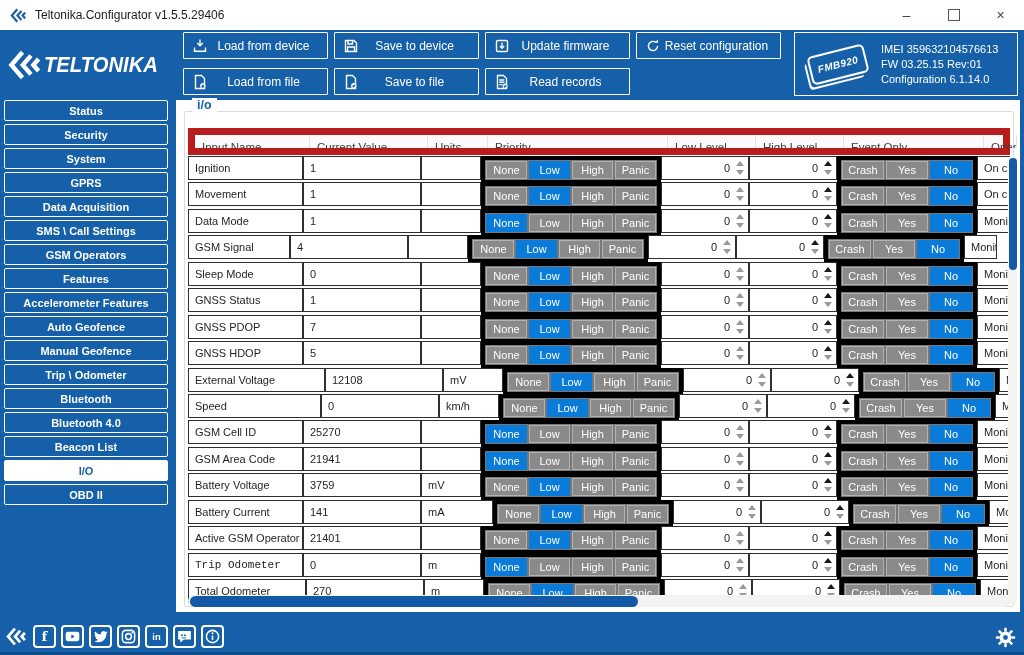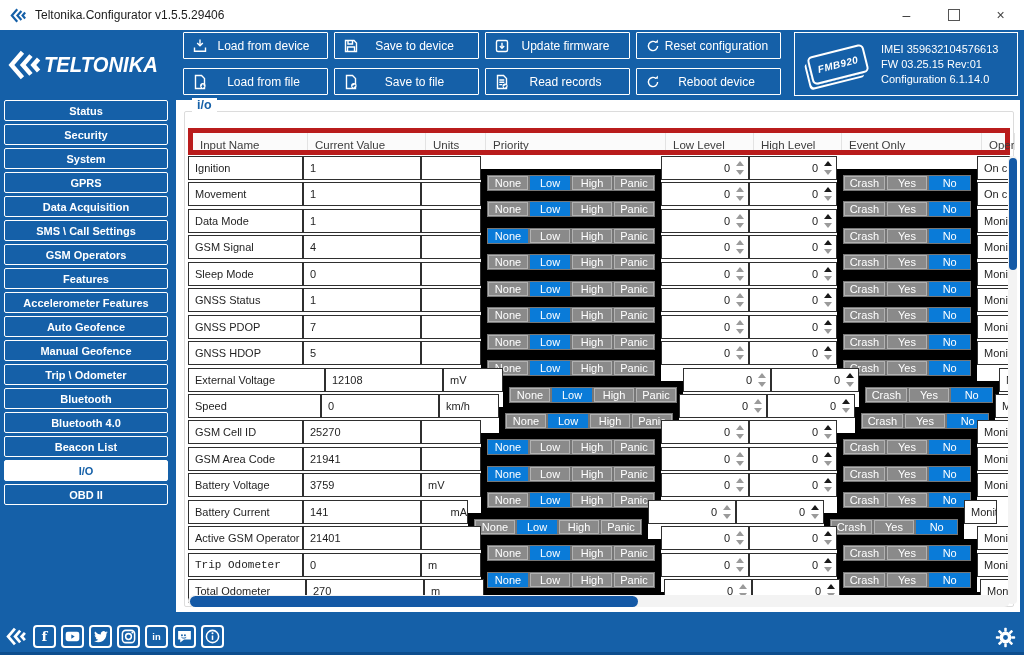--- a/index.html
+++ b/index.html
@@ -25,26 +25,26 @@
   #devchip{width:54px;height:25px;border:2px solid #fff;border-radius:5px;transform:rotate(-14deg);display:flex;align-items:center;justify-content:center;font-style:italic;font-weight:bold;font-size:10px;letter-spacing:.5px;box-shadow:-3px 3px 0 -1px #1560A8,-5px 5px 0 -1px #fff;}
   #devtext{font-size:11px;line-height:15px;white-space:nowrap;}
   
   #sidebar{position:absolute;left:4px;top:100px;width:164px;}
   .sbitem{height:21px;line-height:21px;border:1px solid #fff;border-radius:2px;color:#fff;font-weight:bold;font-size:11px;text-align:center;margin-bottom:3px;cursor:pointer;box-sizing:border-box;white-space:nowrap;overflow:hidden;}
   .sbitem.active{background:#fff;color:#1560A8;}
   
   #panel{position:absolute;left:176px;top:100px;width:844px;height:512px;background:#fff;}
   #fieldset{position:absolute;left:8px;right:6px;top:11px;bottom:5px;border:1px solid #dcdcdc;border-radius:2px;}
   #legend{position:absolute;left:16px;top:-2px;background:#fff;padding:0 5px;color:#1560A8;font-weight:bold;font-size:12.5px;z-index:2;}
-  #thead{position:absolute;left:12px;top:28px;width:822px;height:27px;display:flex;background:#fbfbfb;border:5px solid #b91c1c;box-sizing:border-box;z-index:1;}
+  #thead{position:absolute;left:12px;top:28px;width:822px;height:27px;display:flex;background:#fbfbfb;border:7px solid #b91c1c;box-sizing:border-box;z-index:1;}
   .hcell{font-size:11.5px;color:#3d3d3d;padding-left:7px;box-sizing:border-box;line-height:25px;border-right:1px solid #e3e3e3;overflow:hidden;white-space:nowrap;flex:none;}
   #tbody{position:absolute;left:12px;top:55px;width:822px;height:450px;overflow:hidden;}
   .trow{display:flex;height:26.45px;}
   .bcell{border:1px solid #2f2f2f;background:#fff;height:24px;margin-top:1px;box-sizing:border-box;padding-left:6px;font-size:11px;line-height:22px;color:#1f1f1f;overflow:hidden;white-space:nowrap;flex:none;}
-  .seg{display:flex;height:28px;margin-top:14px;border:6px solid #000000;background:#777;box-sizing:border-box;flex:none;}
+  .seg{display:flex;height:28px;margin-top:1px;border:4px solid #000000;background:#777;box-sizing:border-box;flex:none;}
   .sbtn{flex:1;margin:1px;border:1px solid #b2b2b2;background:#8a8a8a;color:#fff;font-size:11px;display:flex;align-items:center;justify-content:center;cursor:pointer;white-space:nowrap;overflow:hidden;}
   .sbtn.sel{background:#0A7BD8;border-color:#0A7BD8;}
   .spin{position:relative;border:1px solid #2f2f2f;background:#fff;height:24px;margin-top:1px;box-sizing:border-box;flex:none;cursor:text;}
   .spin .val{position:absolute;right:18px;top:0;line-height:22px;font-size:11px;color:#222;}
   .arrup,.arrdn{position:absolute;right:4px;width:0;height:0;border-left:4px solid transparent;border-right:4px solid transparent;cursor:pointer;}
   .arrup{top:4px;border-bottom:5px solid #9a9a9a;}
   .arrdn{bottom:4px;border-top:5px solid #9a9a9a;}
   .spin.dark .arrup{border-bottom-color:#1a1a1a;}
   .opcell{cursor:pointer;}
   
@@ -145,27 +145,20 @@
       </div>
       <div class="tbtn">
         <span class="ticon"><svg viewBox="0 0 16 16" width="100%" height="100%" fill="none" stroke="#fff" stroke-width="1.4">
             <path d="M3.5 1.5h6l3 3v10h-9z"></path>
             <path d="M5.3 6h5M5.3 8.3h5M5.3 10.6h3"></path>
             <circle cx="11" cy="12" r="2.5" fill="#fff" stroke="none"></circle>
             <path d="M9.9 12l.9.9 1.5-1.7" stroke="#1560A8"></path>
           </svg></span>
         <span class="tlabel">Read records</span>
       </div>
-      <div class="tbtn">
-        <span class="ticon"><svg viewBox="0 0 16 16" width="100%" height="100%" fill="none" stroke="#fff" stroke-width="1.4">
-            <path d="M12.6 8a4.6 4.6 0 1 1-1.6-3.5"></path>
-            <path d="M12.9 1.6v3.2h-3.2z" fill="#fff" stroke="none"></path>
-          </svg></span>
-        <span class="tlabel">Reboot device</span>
-      </div>
     </div>
 
   <div id="devinfo">
     <div id="devgfx">
       <div id="devchip">FMB920</div>
     </div>
     <div id="devtext">
       <div>IMEI 359632104576613</div>
       <div>FW 03.25.15 Rev:01</div>
       <div>Configuration 6.1.14.0</div>
@@ -281,21 +274,21 @@
             <span class="arrdn"></span>
           </div>
           <div class="seg" style="width: 140px;">
             <div class="sbtn">Crash</div>
             <div class="sbtn">Yes</div>
             <div class="sbtn sel">No</div>
           </div>
           <div class="bcell opcell" style="width: 33px;">Monitoring</div>
         </div>
         <div class="trow">
-          <div class="bcell" style="width: 115px;">GSM Signal</div>
+          <div class="bcell" style="width: 102px;">GSM Signal</div>
           <div class="bcell" style="width: 118px;">4</div>
           <div class="bcell" style="width: 60px;"></div>
           <div class="seg" style="width: 180px;">
             <div class="sbtn">None</div>
             <div class="sbtn sel">Low</div>
             <div class="sbtn">High</div>
             <div class="sbtn">Panic</div>
           </div>
           <div class="spin" style="width: 88px;">
             <span class="val">0</span>
@@ -553,21 +546,21 @@
           <div class="seg" style="width: 140px;">
             <div class="sbtn">Crash</div>
             <div class="sbtn">Yes</div>
             <div class="sbtn sel">No</div>
           </div>
           <div class="bcell opcell" style="width: 33px;">Monitoring</div>
         </div>
         <div class="trow">
           <div class="bcell" style="width: 115px;">Battery Current</div>
           <div class="bcell" style="width: 118px;">141</div>
-          <div class="bcell" style="width: 47px; text-align: right;">mA</div>
+          <div class="bcell" style="width: 72px;">mA</div>
           <div class="seg" style="width: 180px;">
             <div class="sbtn">None</div>
             <div class="sbtn sel">Low</div>
             <div class="sbtn">High</div>
             <div class="sbtn">Panic</div>
           </div>
           <div class="spin" style="width: 88px;">
             <span class="val">0</span>
             <span class="arrup"></span>
             <span class="arrdn"></span>

